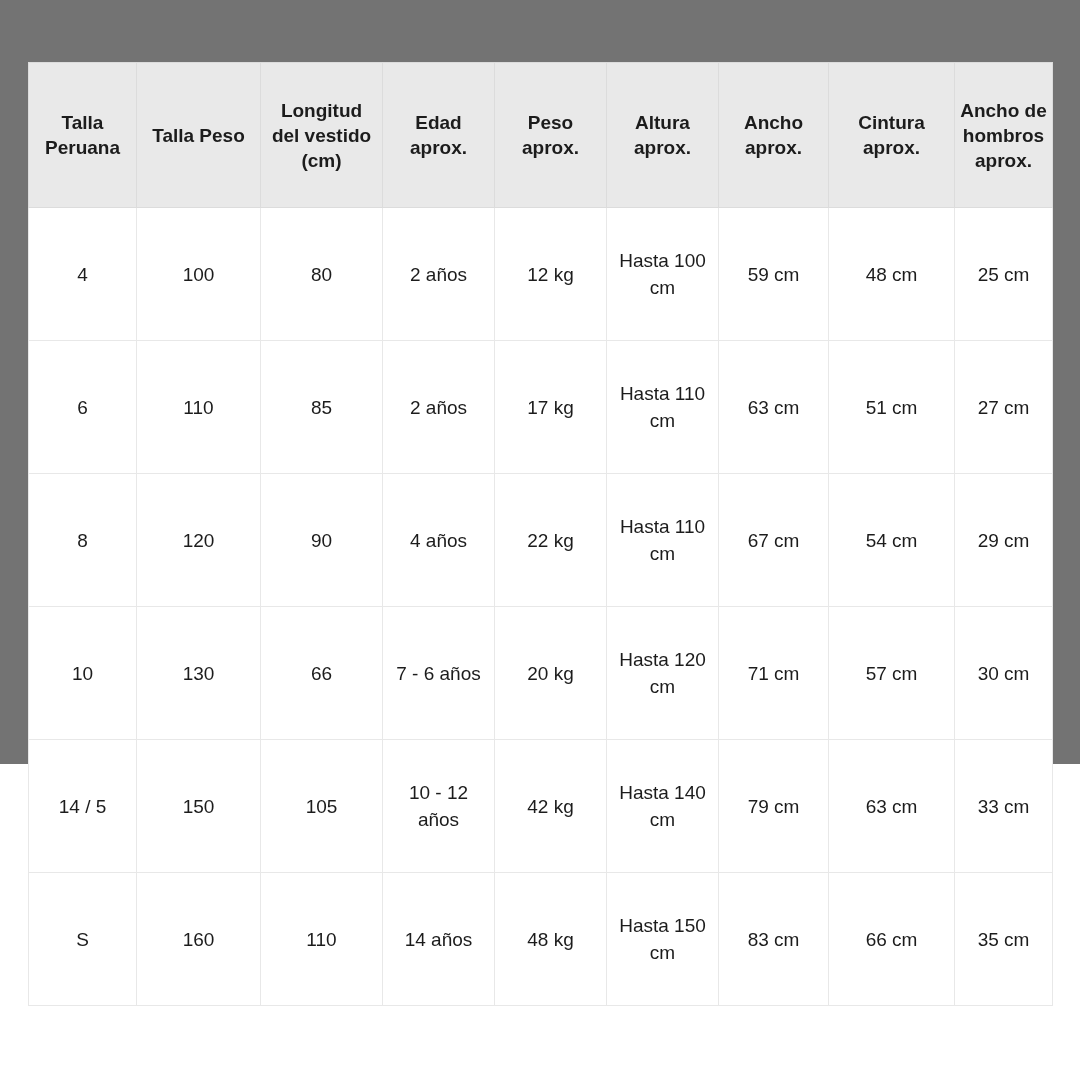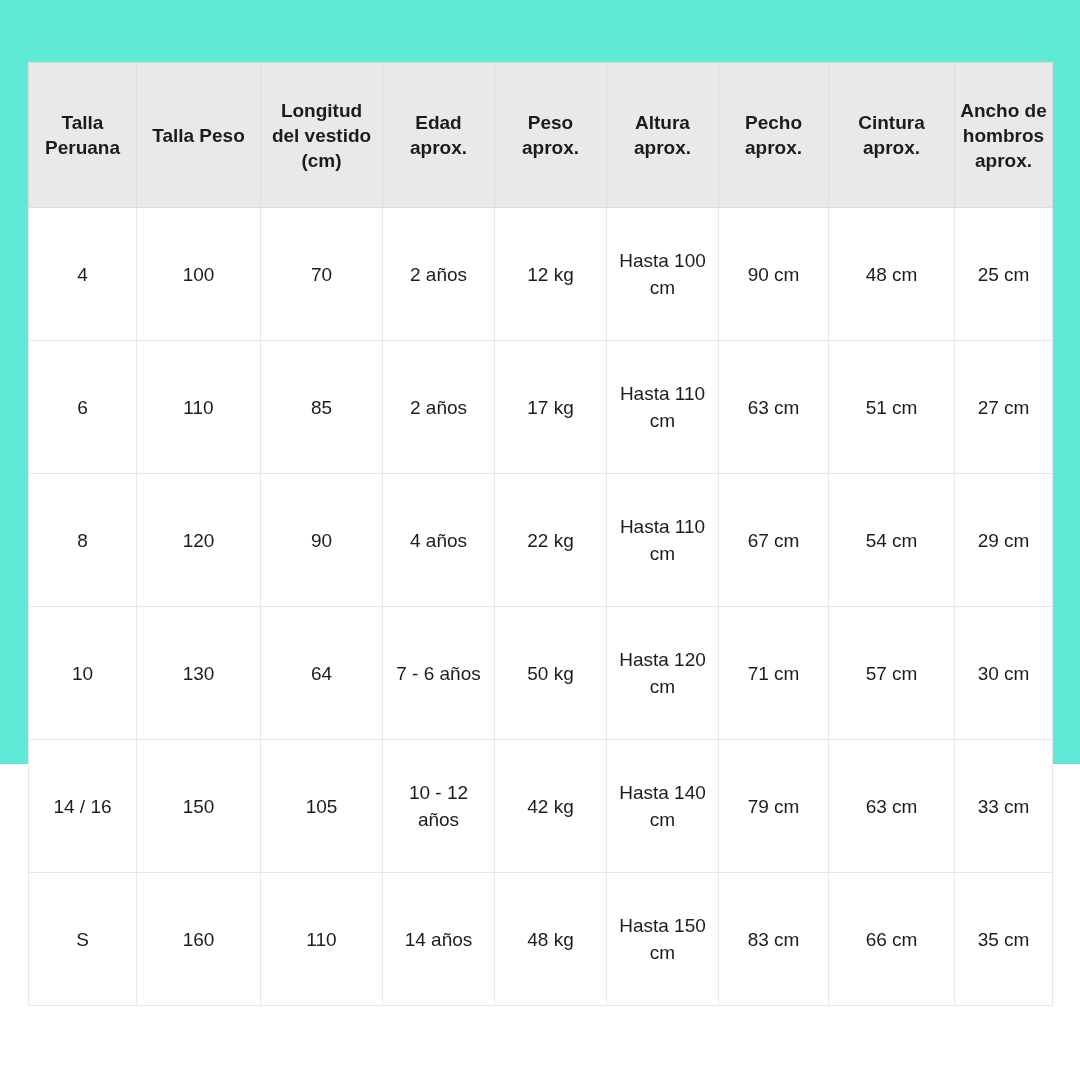--- a/index.html
+++ b/index.html
@@ -7,21 +7,21 @@
     padding: 0;
     width: 1080px;
     height: 1080px;
     background: #ffffff;
     font-family: "Liberation Sans", sans-serif;
   }
   #page {
     width: 1080px;
     height: 764px;
     position: relative;
-    background: #5eead4;
+    background: #737373;
     box-sizing: border-box;
   }
   .table-wrap {
     position: absolute;
     left: 28px;
     top: 62px;
     width: 1024px;
   }
   table.size-table {
     border-collapse: collapse;
@@ -80,34 +80,34 @@
           <col class="c8">
       </colgroup>
       <thead>
         <tr>
           <th>Talla Peruana</th>
           <th>Talla Peso</th>
           <th>Longitud del vestido (cm)</th>
           <th>Edad aprox.</th>
           <th>Peso aprox.</th>
           <th>Altura aprox.</th>
-          <th>Pecho aprox.</th>
+          <th>Ancho aprox.</th>
           <th>Cintura aprox.</th>
           <th>Ancho de hombros aprox.</th>
         </tr>
       </thead>
       <tbody>
         <tr>
           <td>4</td>
           <td>100</td>
-          <td>70</td>
+          <td>80</td>
           <td>2 años</td>
           <td>12 kg</td>
           <td>Hasta 100 cm</td>
-          <td>90 cm</td>
+          <td>59 cm</td>
           <td>48 cm</td>
           <td>25 cm</td>
         </tr>
         <tr>
           <td>6</td>
           <td>110</td>
           <td>85</td>
           <td>2 años</td>
           <td>17 kg</td>
           <td>Hasta 110 cm</td>
@@ -122,30 +122,30 @@
           <td>4 años</td>
           <td>22 kg</td>
           <td>Hasta 110 cm</td>
           <td>67 cm</td>
           <td>54 cm</td>
           <td>29 cm</td>
         </tr>
         <tr>
           <td>10</td>
           <td>130</td>
-          <td>64</td>
+          <td>66</td>
           <td>7 - 6 años</td>
-          <td>50 kg</td>
+          <td>20 kg</td>
           <td>Hasta 120 cm</td>
           <td>71 cm</td>
           <td>57 cm</td>
           <td>30 cm</td>
         </tr>
         <tr>
-          <td>14 / 16</td>
+          <td>14 / 5</td>
           <td>150</td>
           <td>105</td>
           <td>10 - 12 años</td>
           <td>42 kg</td>
           <td>Hasta 140 cm</td>
           <td>79 cm</td>
           <td>63 cm</td>
           <td>33 cm</td>
         </tr>
         <tr>

